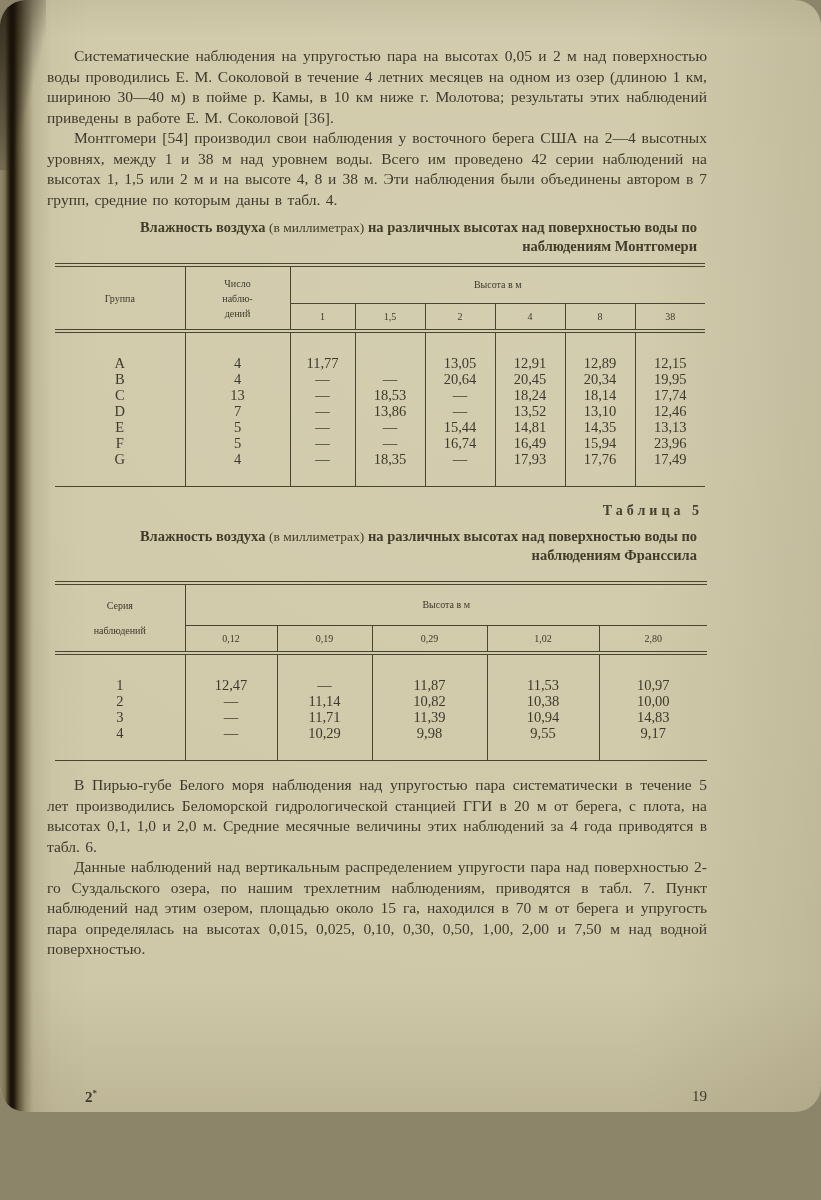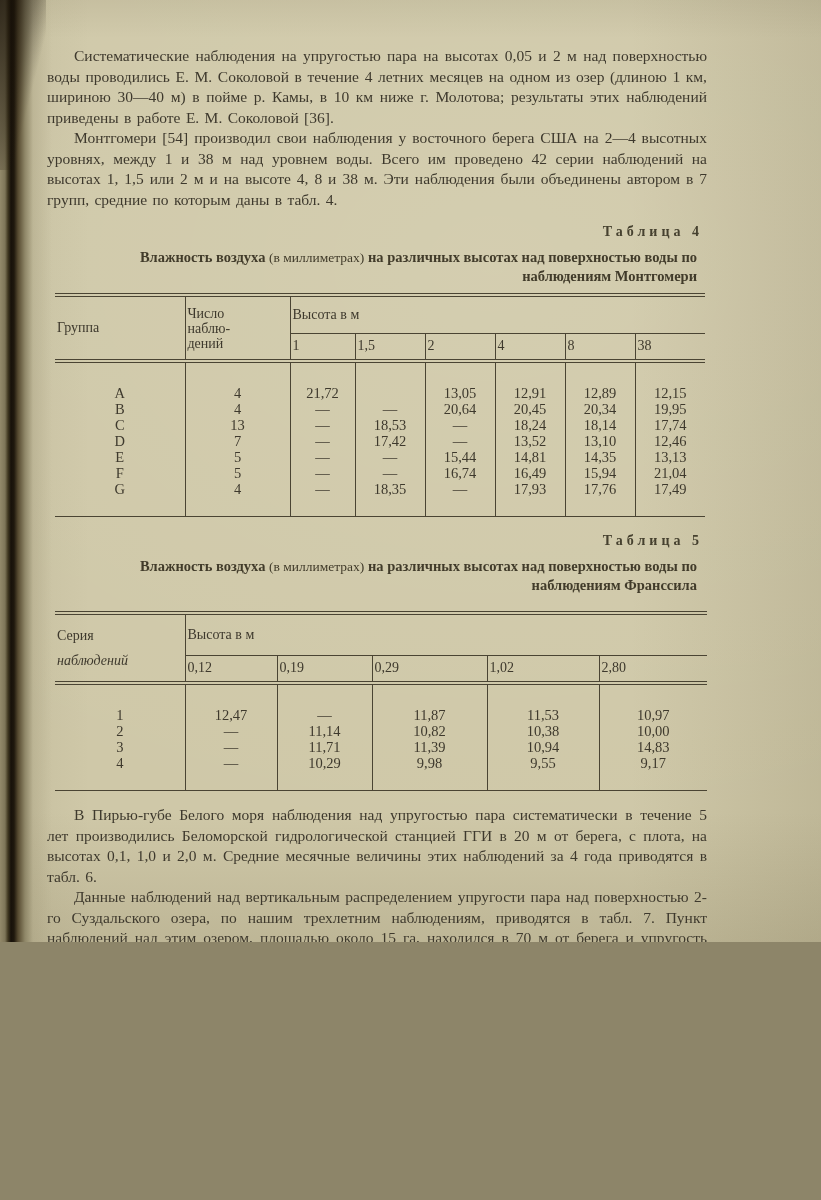--- a/index.html
+++ b/index.html
@@ -1,31 +1,32 @@
 <!DOCTYPE html>
 <html><head>
 <meta charset="utf-8">
 <style>
   html, body { margin: 0; padding: 0; background: #8d8569; }
   * { box-sizing: border-box; }
 
   .page {
     position: relative;
     width: 821px;
-    height: 942px;
+    height: 1112px;
     margin: 0 auto;
     overflow: hidden;
     font-family: "Liberation Serif", "DejaVu Serif", serif;
     color: #3e392d;
     background:
       radial-gradient(140% 90% at 60% 28%, rgba(255,255,244,0.10), rgba(255,255,244,0) 70%),
       linear-gradient(180deg, rgba(118,108,78,0.12) 0, rgba(118,108,78,0) 38px),
       linear-gradient(0deg, rgba(100,90,58,0.16) 0, rgba(100,90,58,0) 130px),
       linear-gradient(90deg, rgba(110,100,68,0.10) 0, rgba(110,100,68,0) 90px, rgba(110,100,68,0) 630px, rgba(110,100,68,0.16) 100%),
       #cfc8a8;
+    border-radius: 26px;
   }
 
   .gutter {
     position: absolute; left: 0; top: 0; width: 52px; height: 100%;
     background: linear-gradient(90deg,
       #93896a 0, #7e7558 5px,
       #403720 8px, #17110a 11px, #1f180d 14px,
       #564a30 18px, #8f8768 25px,
       rgba(168,160,128,0.40) 33px, rgba(168,160,128,0) 52px);
   }
@@ -53,33 +54,33 @@
   }
   .tbl-caption .paren { font-weight: normal; font-size: 13.5px; }
 
   table.datatable {
     margin: 7px 0 0 8px; border-collapse: collapse; table-layout: fixed;
     font-size: 14.5px; color: #3e392d;
     border-bottom: 1px solid #4a4433;
   }
   table.datatable.second { margin-top: 16px; }
 
-  .datatable th { font-weight: normal; font-size: 14px; text-align: left; padding: 0 2px; }
+  .datatable th { font-weight: normal; font-size: 10px; text-align: center; padding: 0 2px; }
   .datatable thead tr.toprow th { border-top: 4px double #4a4433; }
   .datatable th.h-span { border-bottom: 1px solid #4a4433; height: 38px; margin-left: 36px; }
   .datatable th.h-span.tall { height: 42px; }
   .datatable thead tr.sub th { height: 28px; border-bottom: 4px double #4a4433; }
   .datatable th[rowspan] { border-bottom: 4px double #4a4433; }
   .datatable th.v-rule, .datatable thead tr.sub th + th { border-left: 1px solid #4a4433; }
   .datatable tbody td { text-align: center; padding: 0 2px; line-height: 16px; height: 16px; }
   .datatable tbody td + td { border-left: 1px solid #4a4433; }
   .datatable tbody tr.padtop td { padding-top: 22px; }
   .datatable tbody tr.padbottom td { padding-bottom: 19px; }
   .hdr-line { display: block; line-height: 15px; }
-  .hdr-line.gap { margin-top: 10px; font-style: italic; }
+  .hdr-line.gap { margin-top: 10px; }
 
   .footer-row {
     position: absolute; left: 47px; top: 1088px; width: 660px;
     display: flex; justify-content: space-between; align-items: flex-start;
     font-size: 15px;
   }
   .footer-sig { padding-left: 38px; font-weight: bold; }
   .footer-sig sup { font-size: 9px; }
   .footer-page { font-weight: normal; }
 </style>
@@ -88,21 +89,20 @@
 
 <div class="page">
   <div class="gutter"></div>
   <div class="corner-wedge"></div>
 
   <div class="content">
 
     <p class="para">Систематические наблюдения на упругостью пара на высотах 0,05 и 2 м над поверхностью воды проводились Е. М. Соколовой в течение 4 летних месяцев на одном из озер (длиною 1 км, шириною 30—40 м) в пойме р. Камы, в 10 км ниже г. Молотова; результаты этих наблюдений приведены в работе Е. М. Соколовой [36].</p>
     <p class="para">Монтгомери [54] производил свои наблюдения у восточного берега США на 2—4 высотных уровнях, между 1 и 38 м над уровнем воды. Всего им проведено 42 серии наблюдений на высотах 1, 1,5 или 2 м и на высоте 4, 8 и 38 м. Эти наблюдения были объединены автором в 7 групп, средние по которым даны в табл. 4.</p>
 
-    <div class="tbl-label">Таблица 4</div>
 
     <div class="tbl-caption">
       <span>Влажность воздуха</span>
       <span class="paren">(в миллиметрах)</span>
       <span>на различных высотах над поверхностью воды по наблюдениям Монтгомери</span>
     </div>
 
     <table class="datatable">
       <colgroup>
         <col style="width:130px">
@@ -130,21 +130,21 @@
           <th>2</th>
           <th>4</th>
           <th>8</th>
           <th>38</th>
         </tr>
       </thead>
       <tbody>
           <tr class="padtop">
             <td>A</td>
             <td>4</td>
-            <td>21,72</td>
+            <td>11,77</td>
             <td></td>
             <td>13,05</td>
             <td>12,91</td>
             <td>12,89</td>
             <td>12,15</td>
           </tr>
           <tr>
             <td>B</td>
             <td>4</td>
             <td>—</td>
@@ -161,21 +161,21 @@
             <td>18,53</td>
             <td>—</td>
             <td>18,24</td>
             <td>18,14</td>
             <td>17,74</td>
           </tr>
           <tr>
             <td>D</td>
             <td>7</td>
             <td>—</td>
-            <td>17,42</td>
+            <td>13,86</td>
             <td>—</td>
             <td>13,52</td>
             <td>13,10</td>
             <td>12,46</td>
           </tr>
           <tr>
             <td>E</td>
             <td>5</td>
             <td>—</td>
             <td>—</td>
@@ -185,21 +185,21 @@
             <td>13,13</td>
           </tr>
           <tr>
             <td>F</td>
             <td>5</td>
             <td>—</td>
             <td>—</td>
             <td>16,74</td>
             <td>16,49</td>
             <td>15,94</td>
-            <td>21,04</td>
+            <td>23,96</td>
           </tr>
           <tr class="padbottom">
             <td>G</td>
             <td>4</td>
             <td>—</td>
             <td>18,35</td>
             <td>—</td>
             <td>17,93</td>
             <td>17,76</td>
             <td>17,49</td>

